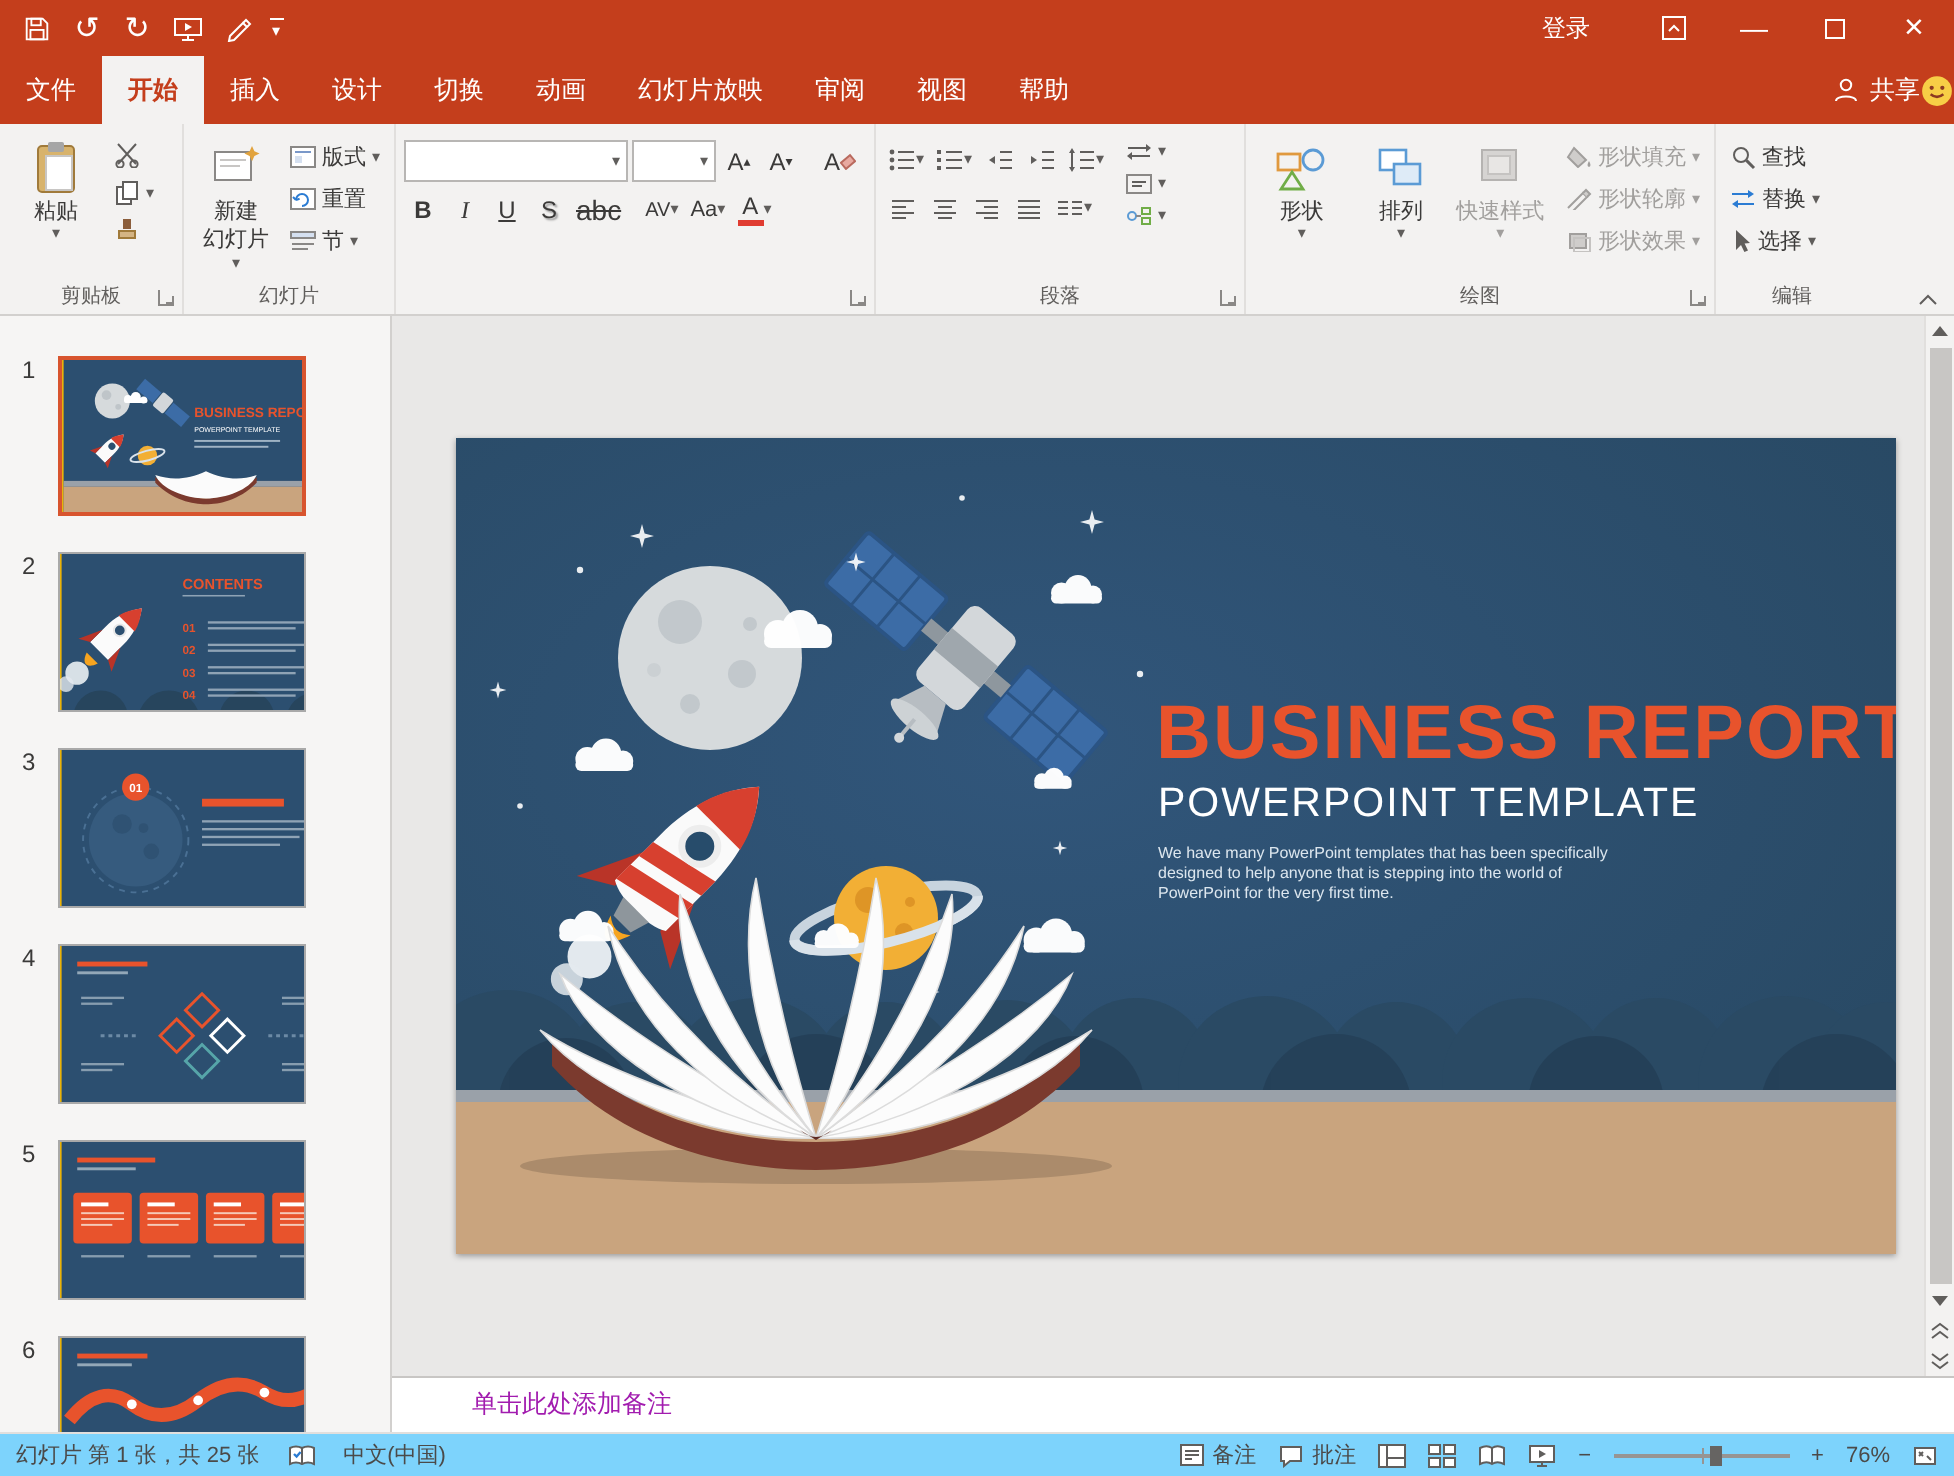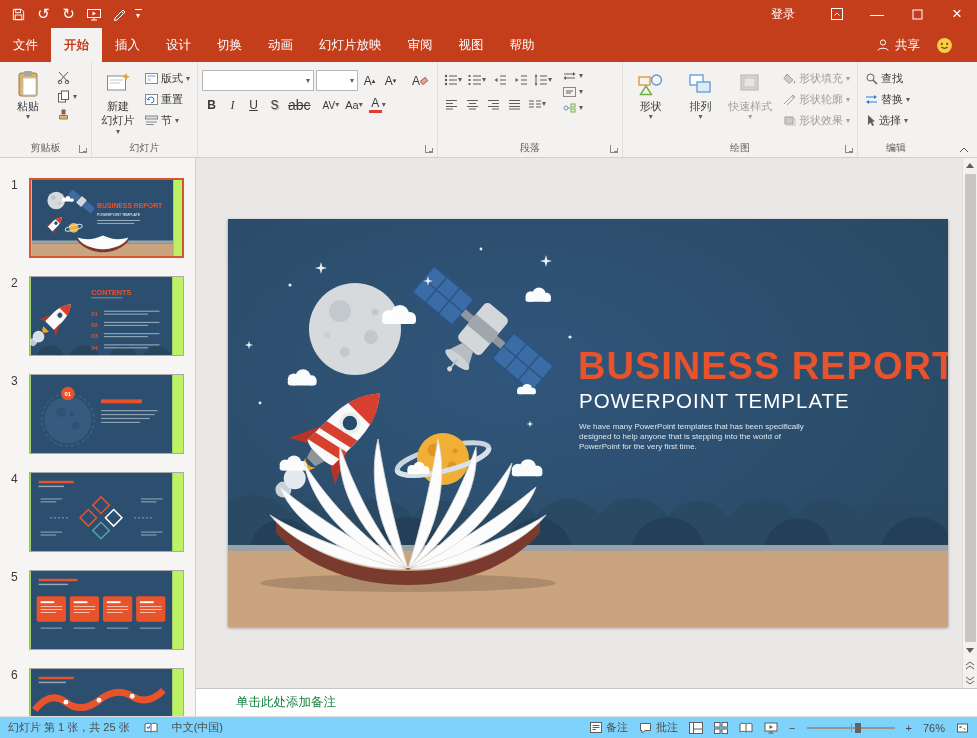--- a/index.html
+++ b/index.html
@@ -18,21 +18,21 @@
 .tb-right{margin-left:auto;display:flex;align-items:center;height:100%;z-index:2}
 .signin{font-size:12px;margin-right:22px}
 .winctl{width:40px;height:100%;display:flex;align-items:center;justify-content:center;font-size:14px;color:#fff}
 .winctl.close{font-size:17px}
 
 
 .tabrow{flex:0 0 34px;background:#C43E1C;display:flex;align-items:stretch;color:#fff}
 .tab{display:flex;align-items:center;padding:0 13px;font-size:12.5px}
 .tab.active{background:#F3F2F1;color:#C43E1C;font-weight:bold}
 .tab-search{display:flex;align-items:center;gap:7px;margin-left:18px;padding:0 8px;font-size:12.5px;color:rgba(255,255,255,.9)}
-.tabrow-right{margin-left:auto;display:flex;align-items:center;gap:16px;padding-right:24px}
+.tabrow-right{margin-left:auto;display:flex;align-items:center;padding-right:0}
 .share-btn{display:flex;align-items:center;gap:5px;font-size:12.5px}
 
 
 .ribbon{flex:0 0 96px;background:#F3F2F1;border-bottom:1px solid #D2D0CE;display:flex;position:relative}
 .rgroup{position:relative;border-right:1px solid #E1DFDD;padding:3px 4px 16px 4px;display:flex;align-items:flex-start;gap:2px}
 .glabel{position:absolute;bottom:2px;left:0;right:0;text-align:center;font-size:10px;color:#605E5C}
 .dlaunch{position:absolute;bottom:4px;right:4px;width:8px;height:8px;border-left:1px solid #8A8886;border-bottom:1px solid #8A8886}
 .dlaunch:after{content:"";position:absolute;right:0;bottom:0;width:3px;height:3px;border-right:1px solid #8A8886;border-bottom:1px solid #8A8886}
 .bigbtn{display:flex;flex-direction:column;align-items:center;width:48px;padding-top:4px;font-size:11px;line-height:1.3;color:#3B3A39;text-align:center}
 .bigbtn .ic{height:30px;display:flex;align-items:center}
@@ -47,31 +47,31 @@
 .fbtn sup{font-size:7px}
 .colorbar{display:flex;flex-direction:column;align-items:center;line-height:1}
 .colorbar .bar{width:13px;height:3px;background:#E03C31;margin-top:1px}
 .collapse-btn{position:absolute;right:8px;bottom:4px}
 
 
 .content-row{flex:1;display:flex;min-height:0}
 .thumb-panel{width:196px;background:#F6F5F4;border-right:1px solid #D2D0CE;padding-top:20px;overflow:hidden;flex:0 0 196px}
 .thumb-item{display:flex;margin-bottom:18px}
 .thumb-num{width:29px;padding-left:11px;font-size:12px;color:#3B3A39}
-.thumb-box{width:155px;height:80px;background:#bef264;border:1px solid #A9A9A9;overflow:hidden}
+.thumb-box{width:124px;height:80px;background:#eab308;border:1px solid #A9A9A9;overflow:hidden}
 .thumb-item.selected .thumb-box{border:2px solid #D8542E}
 .right-col{flex:1;display:flex;flex-direction:column;min-width:0}
 .canvas{height:530px;background:#E9E8E7;position:relative}
 .slide{position:absolute;left:32px;top:61px;width:720px;height:408px;box-shadow:0 1px 3px rgba(0,0,0,.35);background:#2C4F70}
 .vscroll{position:absolute;right:0;top:0;bottom:0;width:15px;background:#F3F2F1;border-left:1px solid #E1DFDD;display:flex;flex-direction:column;align-items:center}
 .scroll-btn{width:15px;height:15px;display:flex;align-items:center;justify-content:center}
 .tri-up{width:0;height:0;border-left:4px solid transparent;border-right:4px solid transparent;border-bottom:5px solid #605E5C}
 .tri-down{width:0;height:0;border-left:4px solid transparent;border-right:4px solid transparent;border-top:5px solid #605E5C}
 .vthumb{width:11px;flex:1;background:#C8C6C4;margin:1px 0}
-.notesbar{height:28px;background:#FFF;border-top:1px solid #C8C6C4;display:flex;align-items:center;padding-left:40px;color:#15803d;font-size:12.5px}
+.notesbar{height:28px;background:#FFF;border-top:1px solid #C8C6C4;display:flex;align-items:center;padding-left:40px;color:#a21caf;font-size:12.5px}
 
 
 .statusbar{flex:0 0 22px;background:#7dd3fc;border-top:1px solid #E1DFDD;display:flex;align-items:center;font-size:11px;color:#4B4A49;padding:0 8px;gap:14px}
 .sb-item{display:flex;align-items:center;gap:4px;white-space:nowrap}
 .sb-right{margin-left:auto;display:flex;align-items:center;gap:11px}
 .zoom-slider{width:88px;height:2px;background:#979593;position:relative}
 .zoom-mid{position:absolute;left:50%;top:-3px;width:1px;height:8px;background:#979593}
 .zoom-knob{position:absolute;left:55%;top:-4px;width:6px;height:10px;background:#666462}
 </style>
 </head>

